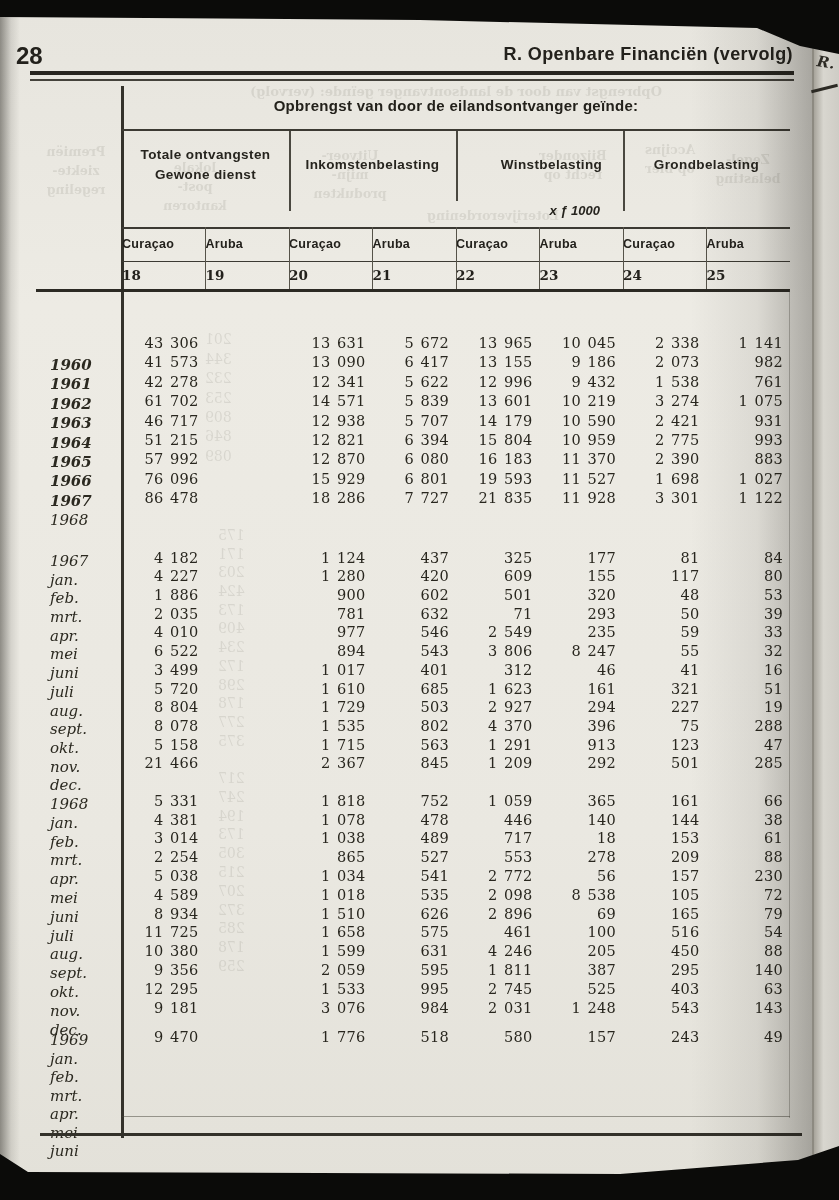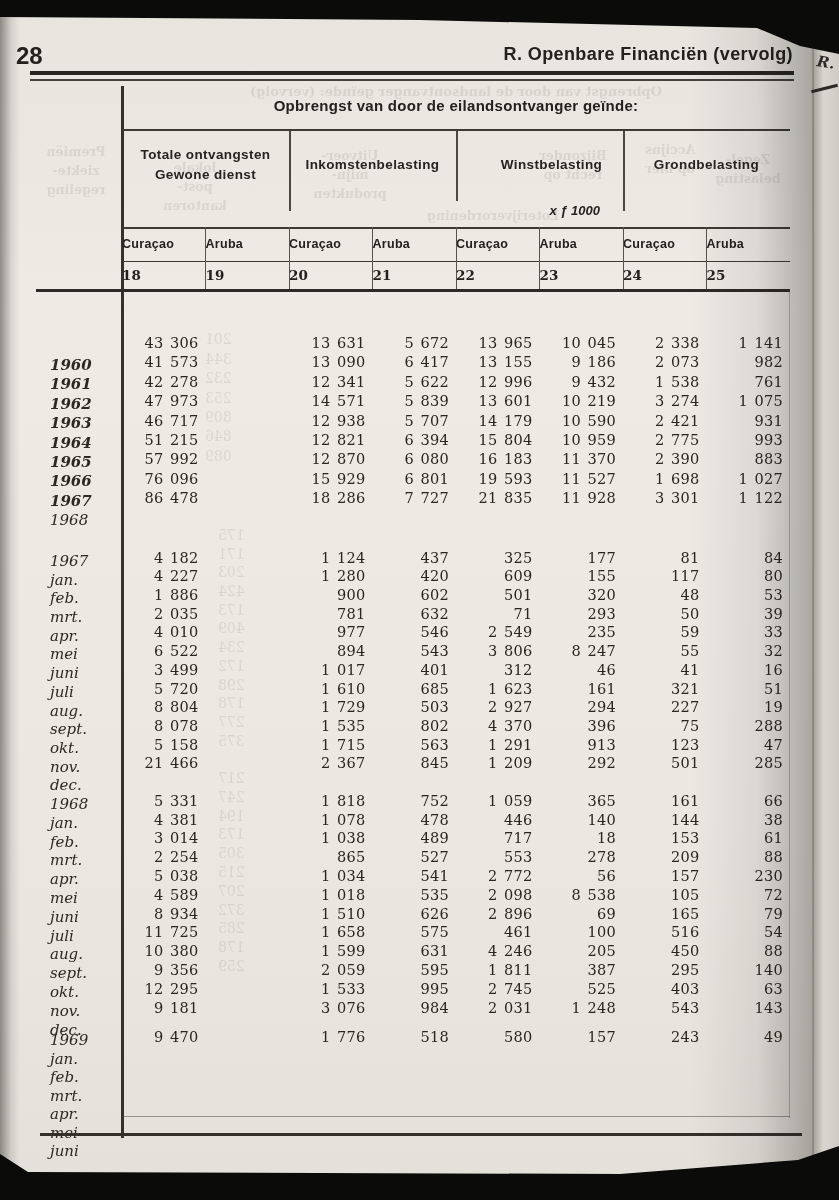--- a/index.html
+++ b/index.html
@@ -230,21 +230,21 @@
         <div class="rv"></div>
         <div class="rv">12 341</div>
         <div class="rv">5 622</div>
         <div class="rv">12 996</div>
         <div class="rv">9 432</div>
         <div class="rv">1 538</div>
         <div class="rv">761</div>
       </div>
       <div class="drow">
         <div class="rl b">1963</div>
-        <div class="rv">47 973</div>
+        <div class="rv">61 702</div>
         <div class="rv"></div>
         <div class="rv">14 571</div>
         <div class="rv">5 839</div>
         <div class="rv">13 601</div>
         <div class="rv">10 219</div>
         <div class="rv">3 274</div>
         <div class="rv">1 075</div>
       </div>
       <div class="drow">
         <div class="rl b">1964</div>

